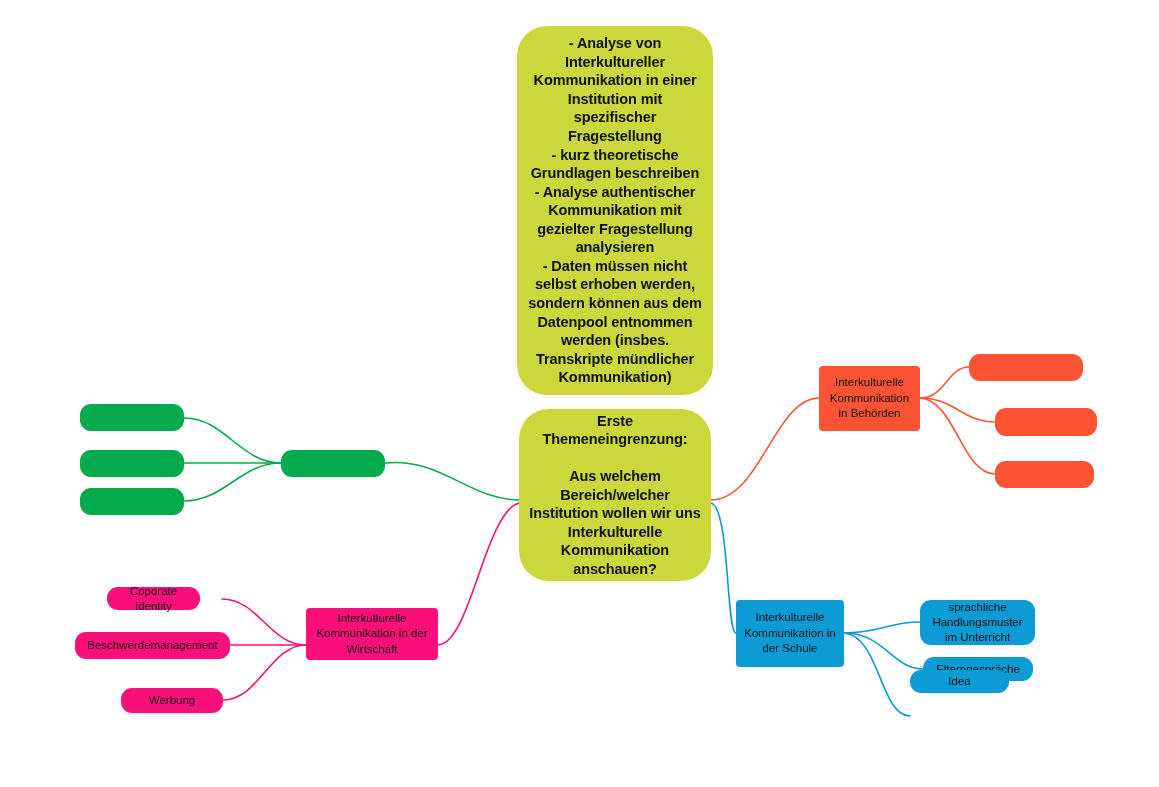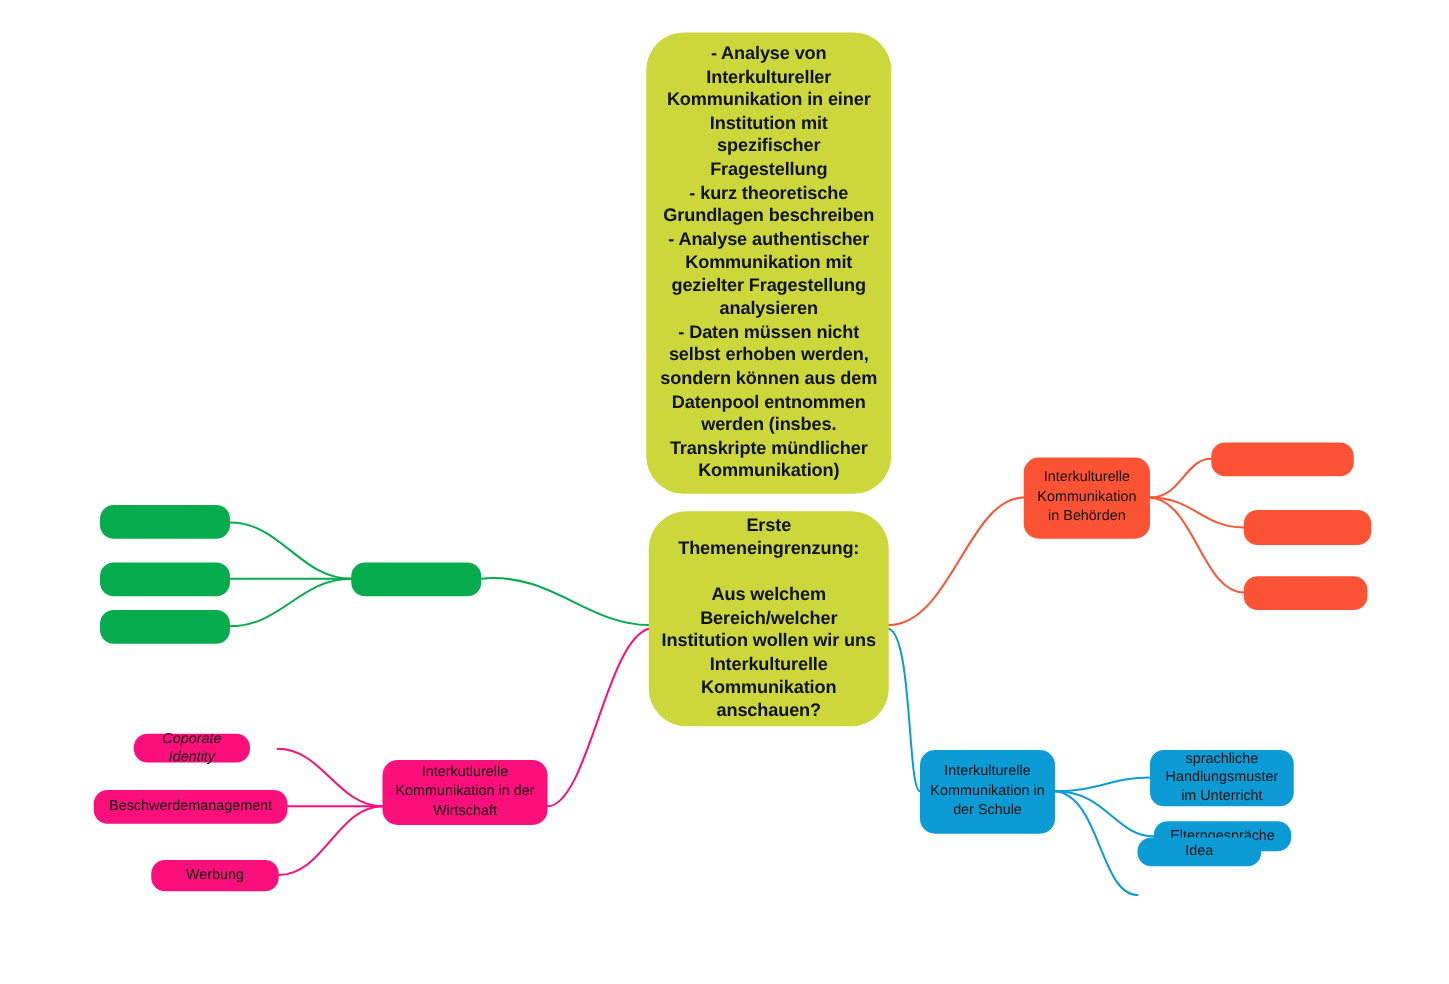--- a/index.html
+++ b/index.html
@@ -45,21 +45,21 @@
   }
   
   .node-big {
     border-radius: 30px;
     font-weight: bold;
     font-size: 14.5px;
     line-height: 1.28;
     letter-spacing: -0.1px;
   }
   .node-branch {
-    border-radius: 12px;
+    border-radius: 4px;
     font-size: 11.5px;
     font-weight: normal;
     line-height: 1.35;
   }
   .node-leaf {
     border-radius: 11px;
     font-size: 11.5px;
     font-weight: normal;
     line-height: 1.3;
   }
@@ -114,21 +114,21 @@
   <div class="node node-empty" style="left: 80px; top: 450px; width: 104px; height: 27px; background: rgb(6, 171, 77);">
     <span class="node-text"></span>
   </div>
   <div class="node node-empty" style="left: 80px; top: 488px; width: 104px; height: 27px; background: rgb(6, 171, 77);">
     <span class="node-text"></span>
   </div>
 
   <div class="node node-branch" style="left: 306px; top: 608px; width: 132px; height: 52px; background: rgb(250, 15, 123);">
     <span class="node-text">Interkutlurelle Kommunikation in der Wirtschaft</span>
   </div>
-  <div class="node node-leaf" style="left: 107px; top: 587px; width: 93px; height: 23px; background: rgb(250, 15, 123); font-style: italic;">
+  <div class="node node-leaf" style="left: 107px; top: 587px; width: 93px; height: 23px; background: rgb(250, 15, 123);">
     <span class="node-text">Coporate Identity</span>
   </div>
   <div class="node node-leaf" style="left: 75px; top: 632px; width: 155px; height: 27px; background: rgb(250, 15, 123);">
     <span class="node-text">Beschwerdemanagement</span>
   </div>
   <div class="node node-leaf" style="left: 121px; top: 688px; width: 102px; height: 25px; background: rgb(250, 15, 123);">
     <span class="node-text">Werbung</span>
   </div>
 
   <div class="node node-branch" style="left: 819px; top: 366px; width: 101px; height: 65px; background: rgb(251, 83, 52);">

